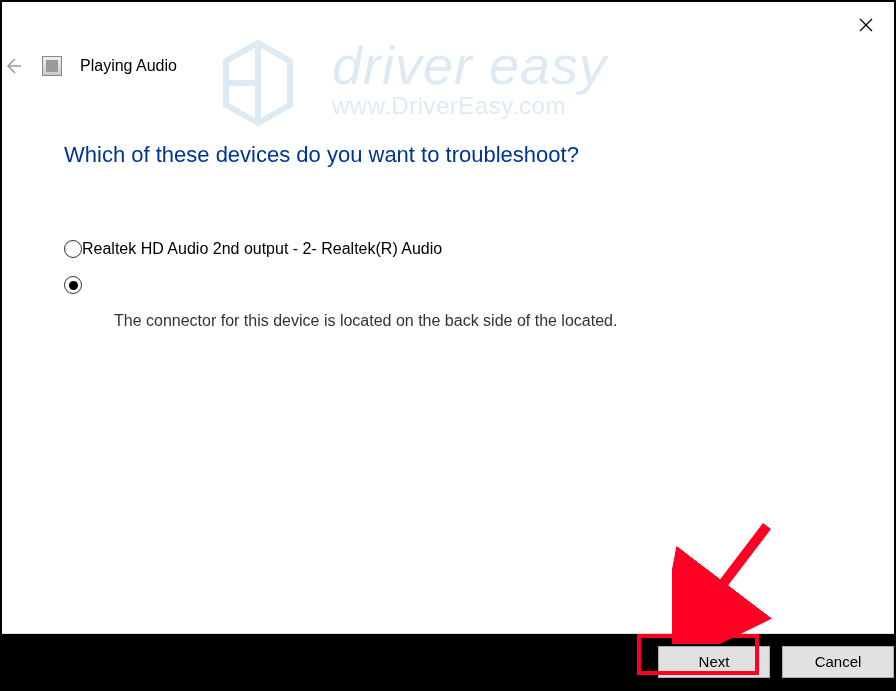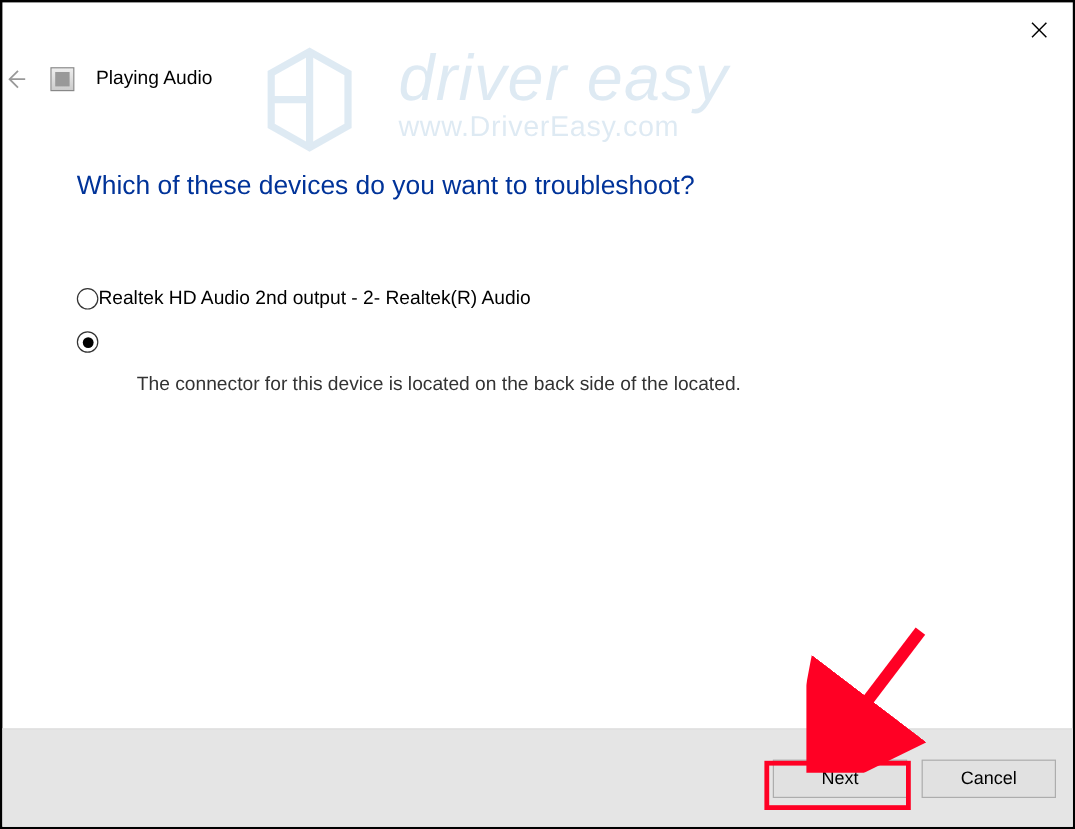--- a/index.html
+++ b/index.html
@@ -105,28 +105,28 @@
       border-radius: 50%;
     }
     .option-label { font-size: 16px; color: #000; }
     .option-desc {
       font-size: 16px;
       color: #333;
       margin-left: 50px;
       margin-bottom: 30px;
     }
     .button-bar {
-      height: 82px;
-      background: #e5e5e5;
+      height: 56px;
+      background: #000000;
       border-top: 1px solid #ddd;
       display: flex;
       align-items: center;
       justify-content: flex-end;
       gap: 12px;
-      padding-right: 14px;
+      padding-right: 0;
     }
     .btn {
       width: 112px;
       height: 32px;
       background: #e1e1e1;
       border: 1px solid #adadad;
       font-size: 15px;
       font-family: inherit;
       cursor: pointer;
       text-align: center;

